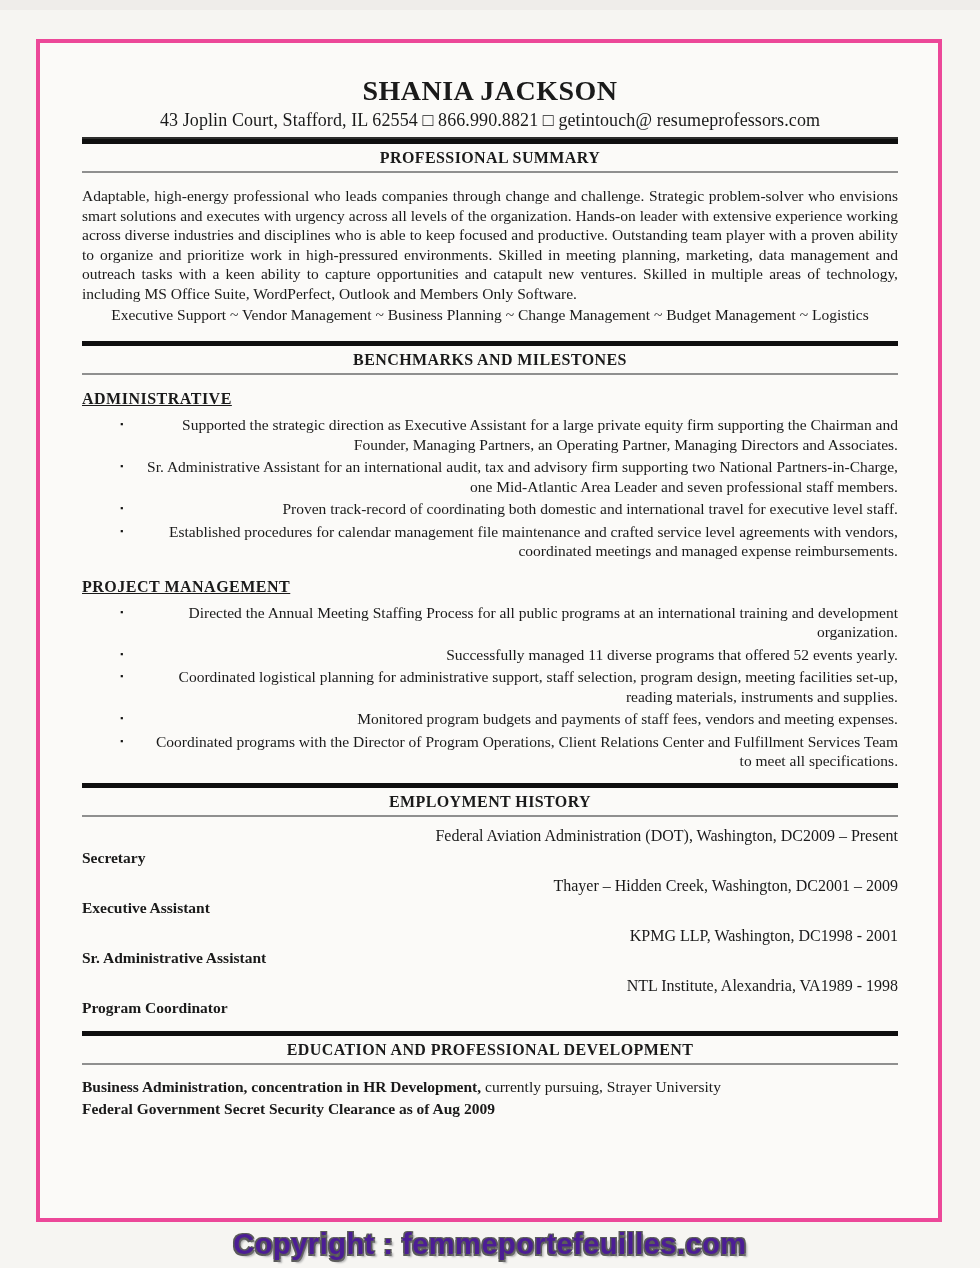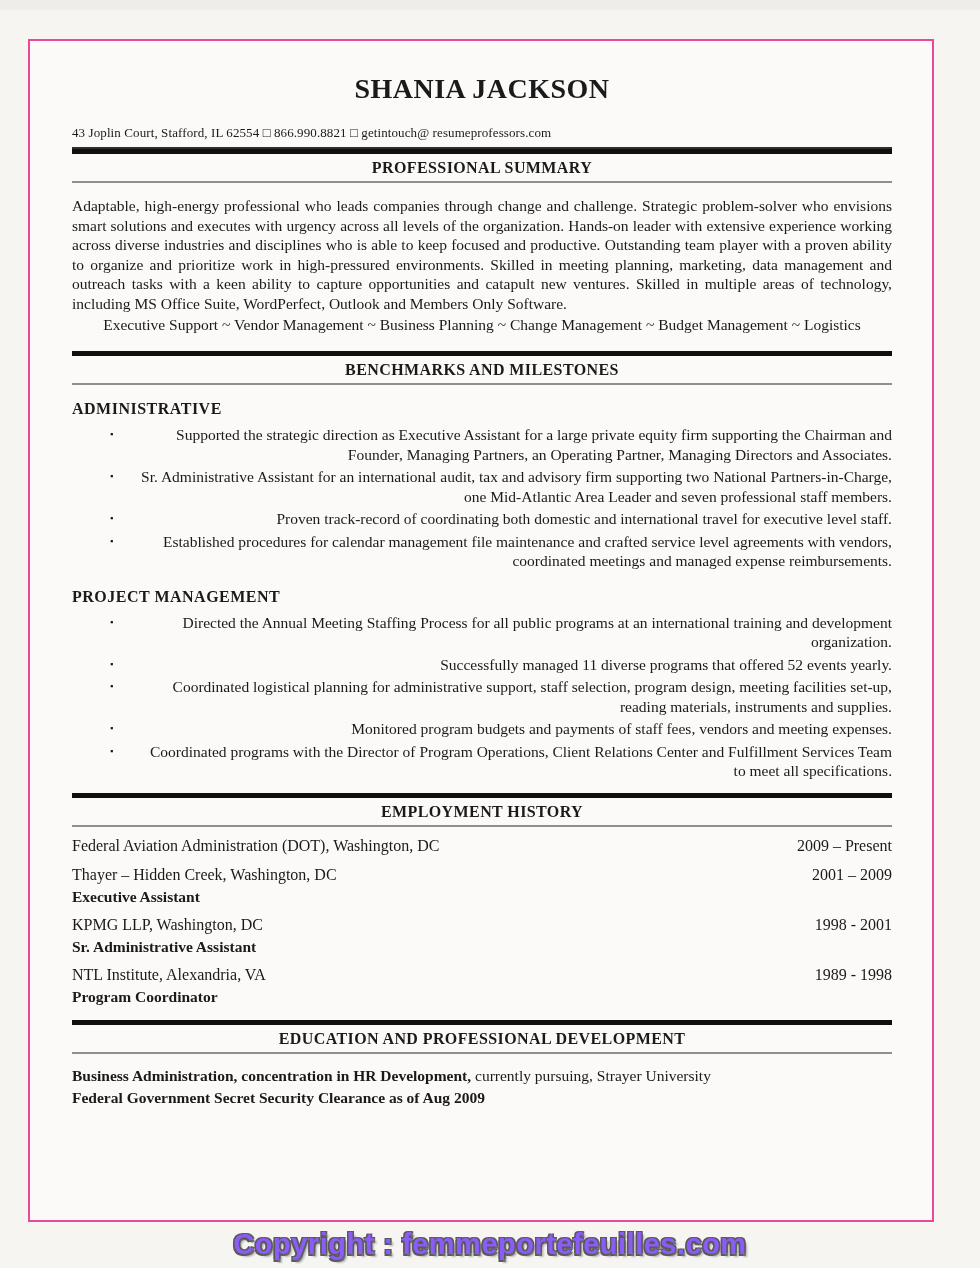--- a/index.html
+++ b/index.html
@@ -11,34 +11,34 @@
     color: #1a1a1a;
     position: relative;
     overflow: hidden;
   }
   .top-edge-strip {
     position: absolute; top: 0; left: 0; width: 100%; height: 10px;
     background: #eceae7; opacity: .7;
   }
   .page {
     position: absolute;
-    left: 28px; top: 39px;
+    left: 36px; top: 39px;
     width: 906px; height: 1183px;
-    border: 2px solid #ec4899;
+    border: 4px solid #ec4899;
     background: #fbfaf8;
     padding: 32px 40px 0 42px;
     overflow: hidden;
   }
   
   .name {
     margin: 0; text-align: center;
     font-size: 28px; font-weight: bold; letter-spacing: .5px;
   }
   .contact-line {
-    text-align: left; font-size: 13px; margin-top: 20px;
+    text-align: center; font-size: 18px; margin-top: 3px;
     letter-spacing: .1px;
   }
   .rule-contact { border-top: 2px solid #2e2e2e; margin-top: 6px; }
   .resume-title {
     margin: 7px 0 8px; text-align: center;
     font-size: 20px; font-weight: bold; letter-spacing: .4px;
   }
   .bar-thick { height: 5px; background: #0f0f0f; }
   .sec-title {
     margin: 5px 0 4px; text-align: center;
@@ -54,54 +54,54 @@
   
   .core-title { margin-top: 21px; margin-bottom: 4px; }
   .comp-line {
     margin: 0; text-align: center;
     font-size: 15.5px; line-height: 23px;
   }
   .bar-benchmarks { margin-top: 15px; }
   
   .group-heading {
     margin: 15px 0 7px;
-    font-size: 16px; font-weight: bold; letter-spacing: .5px;
+    font-size: 16px; font-weight: bold; letter-spacing: .5px; text-decoration: underline;
   }
   .group-heading.second { margin-top: 17px; }
   .bullet-item {
     display: flex; align-items: flex-start;
     margin: 0 0 3px 38px;
     font-size: 15.5px; line-height: 19.5px;
   }
   .bullet-marker {
     flex: none; width: 25px;
     font-size: 9px; line-height: 19.5px;
     color: #111;
   }
   .bullet-text { flex: 1; text-align: right; }
   
   .bar-employment { margin-top: 12px; }
   .job { margin-top: 9px; }
-  .job-top { display: flex; justify-content: space-between; }
+  .job-top { display: flex; justify-content: flex-end; }
   .job-company { font-size: 16px; line-height: 20px; }
   .job-dates { font-size: 16px; line-height: 20px; white-space: nowrap; font-family: Liberation Serif, serif; }
   .job-role { font-size: 15.5px; font-weight: bold; line-height: 19px; margin-top: 2px; }
   
   .bar-education { margin-top: 14px; }
   .edu-list { margin-top: 11px; font-family: Liberation Serif, serif; }
   .edu-item { font-size: 15.5px; line-height: 22px; margin: 0; }
   .edu-bold { font-weight: bold; }
   
   .footer-copyright {
     position: absolute;
     left: 0; top: 1228px; width: 100%;
     text-align: center;
     font-family: "Liberation Sans", "DejaVu Sans", sans-serif;
     font-size: 29px; font-weight: bold; letter-spacing: .5px;
-    color: #8b5cf6;
+    color: #4c1d95;
     text-shadow:
       -1.5px -1.5px 0 #5a5a5a,
        1.5px -1.5px 0 #5a5a5a,
       -1.5px  1.5px 0 #5a5a5a,
        1.5px  1.5px 0 #6a6a6a,
        3px 3px 2px #b5b5b5;
   }
 </style>
 </head>
 <body>
@@ -167,20 +167,21 @@
 
   <div class="bar-thick bar-employment"></div>
   <div class="sec-title">EMPLOYMENT HISTORY</div>
   <div class="rule-gray"></div>
 
   <div class="job">
     <div class="job-top">
       <span class="job-company">Federal Aviation Administration (DOT), Washington, DC</span>
       <span class="job-dates">2009 – Present</span>
     </div>
+    <div class="job-role">Secretary</div>
   </div>
   <div class="job">
     <div class="job-top">
       <span class="job-company">Thayer – Hidden Creek, Washington, DC</span>
       <span class="job-dates">2001 – 2009</span>
     </div>
     <div class="job-role">Executive Assistant</div>
   </div>
   <div class="job">
     <div class="job-top">

